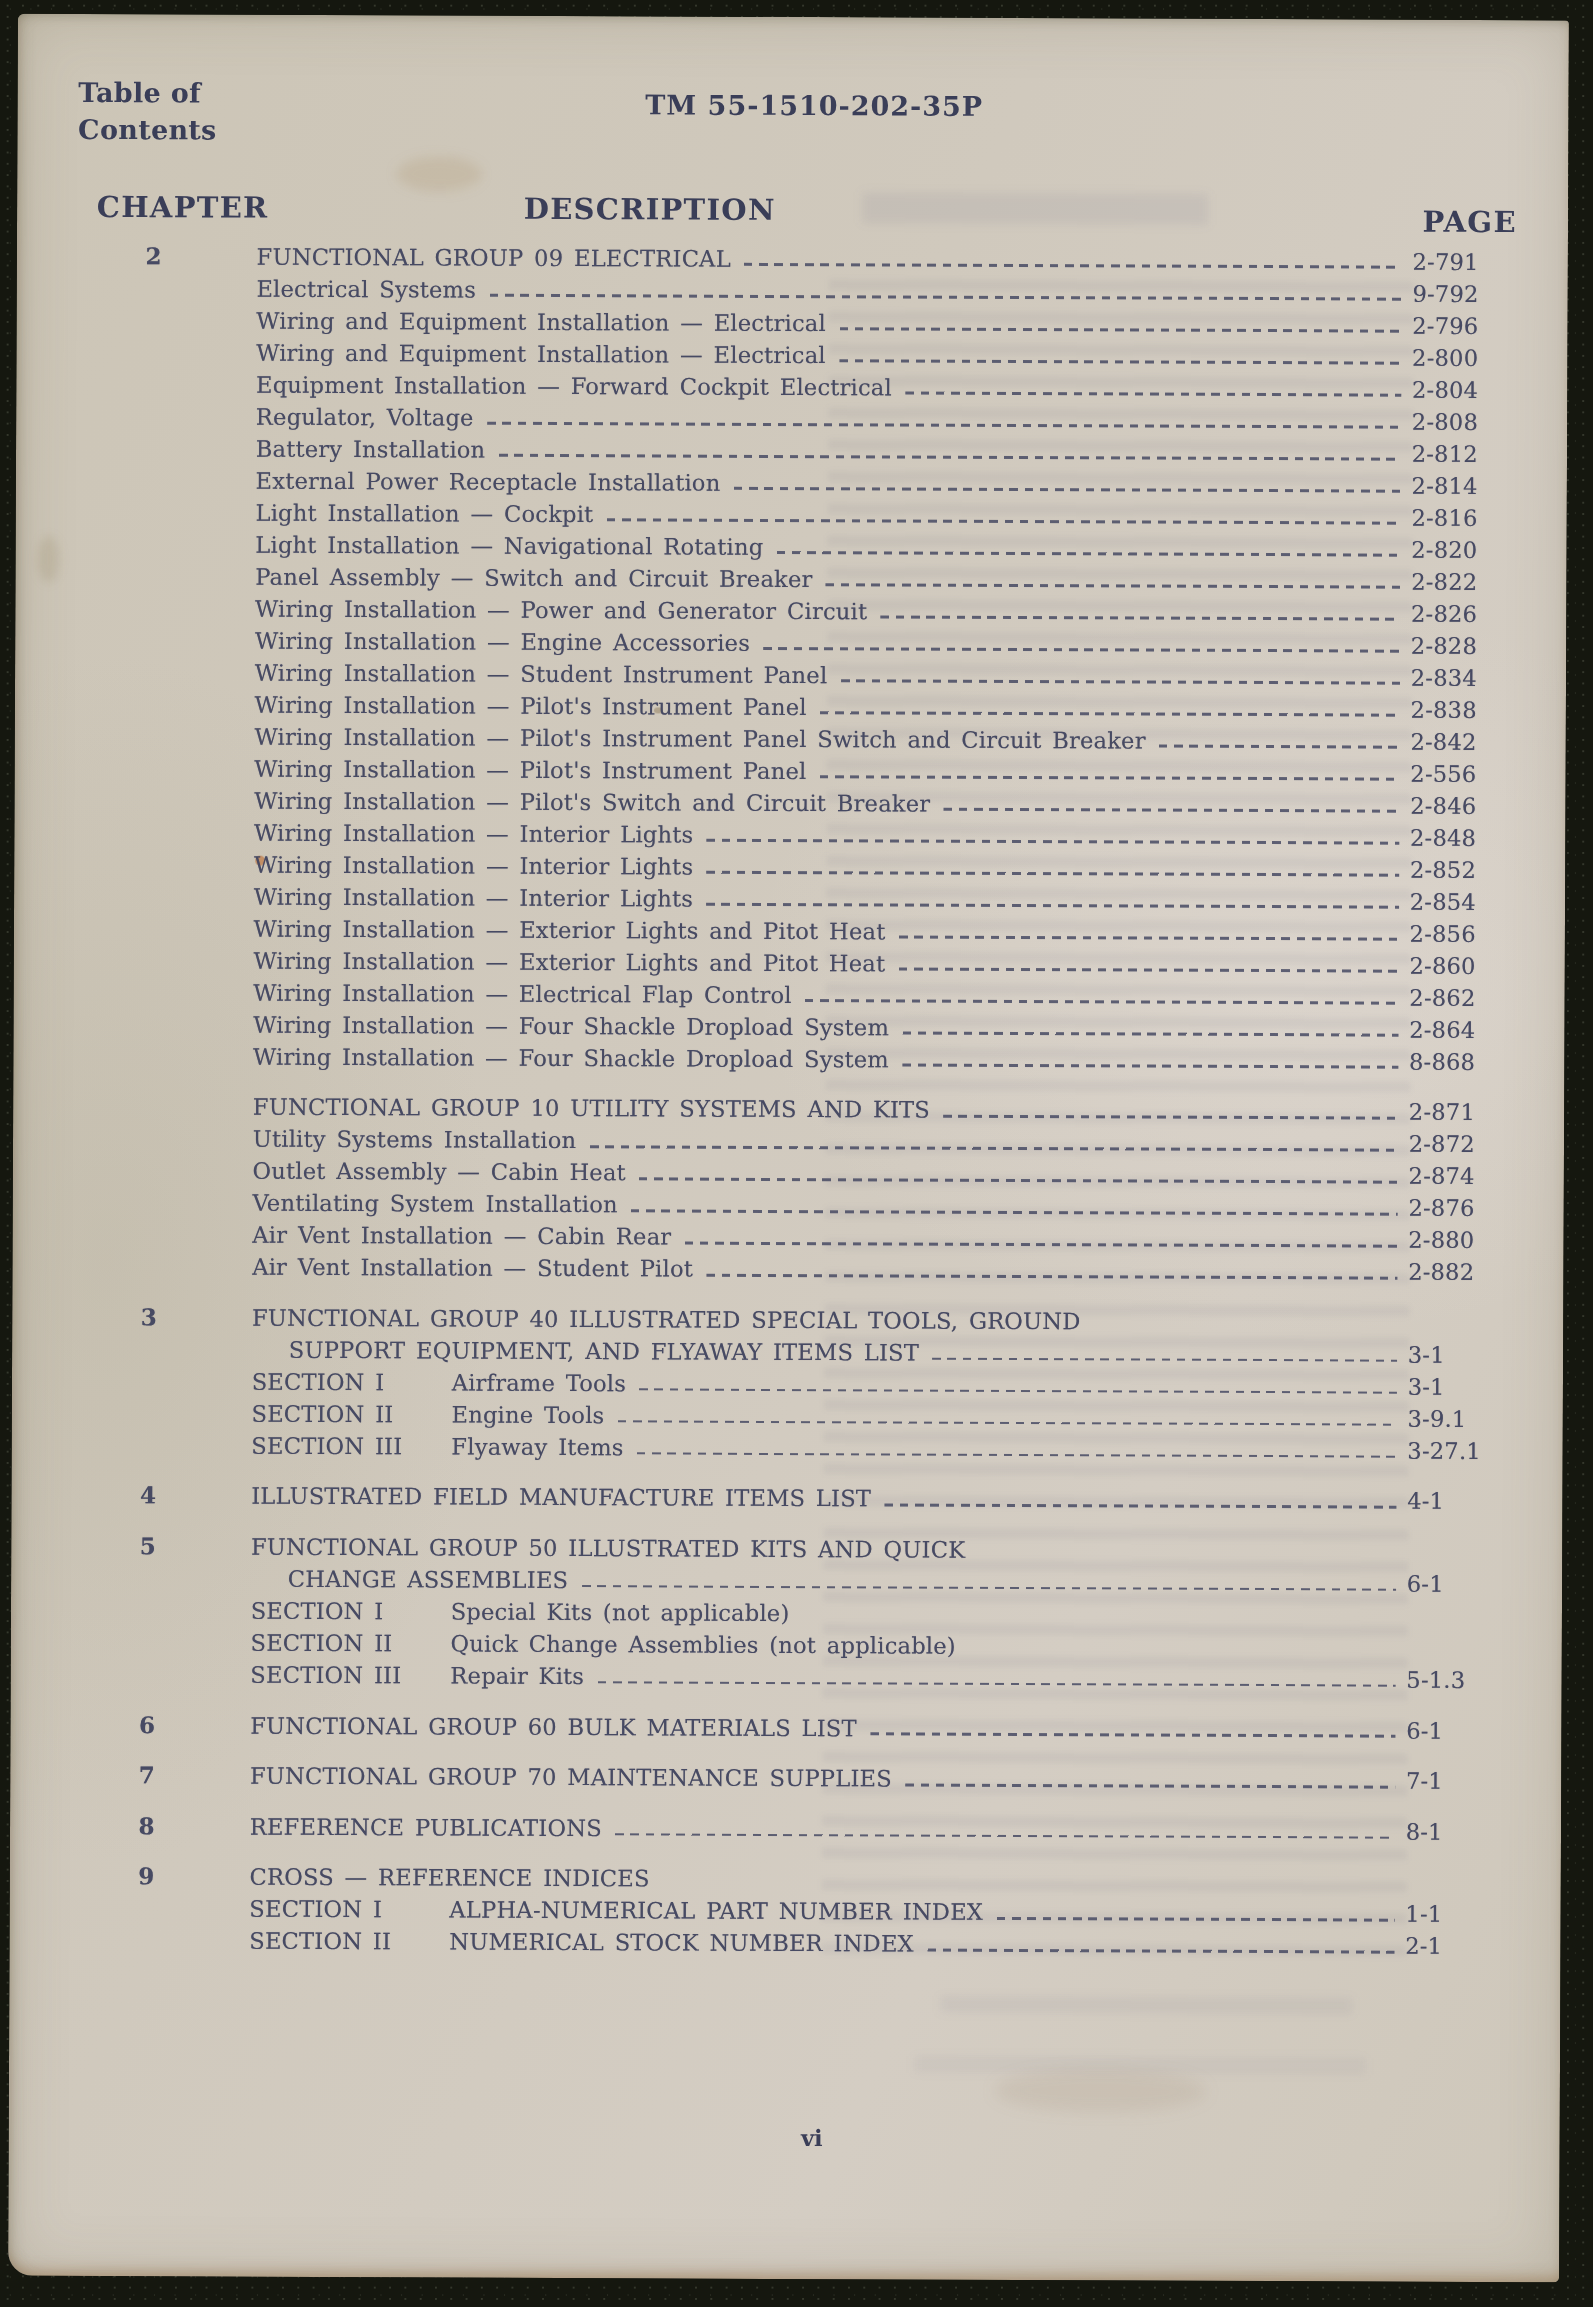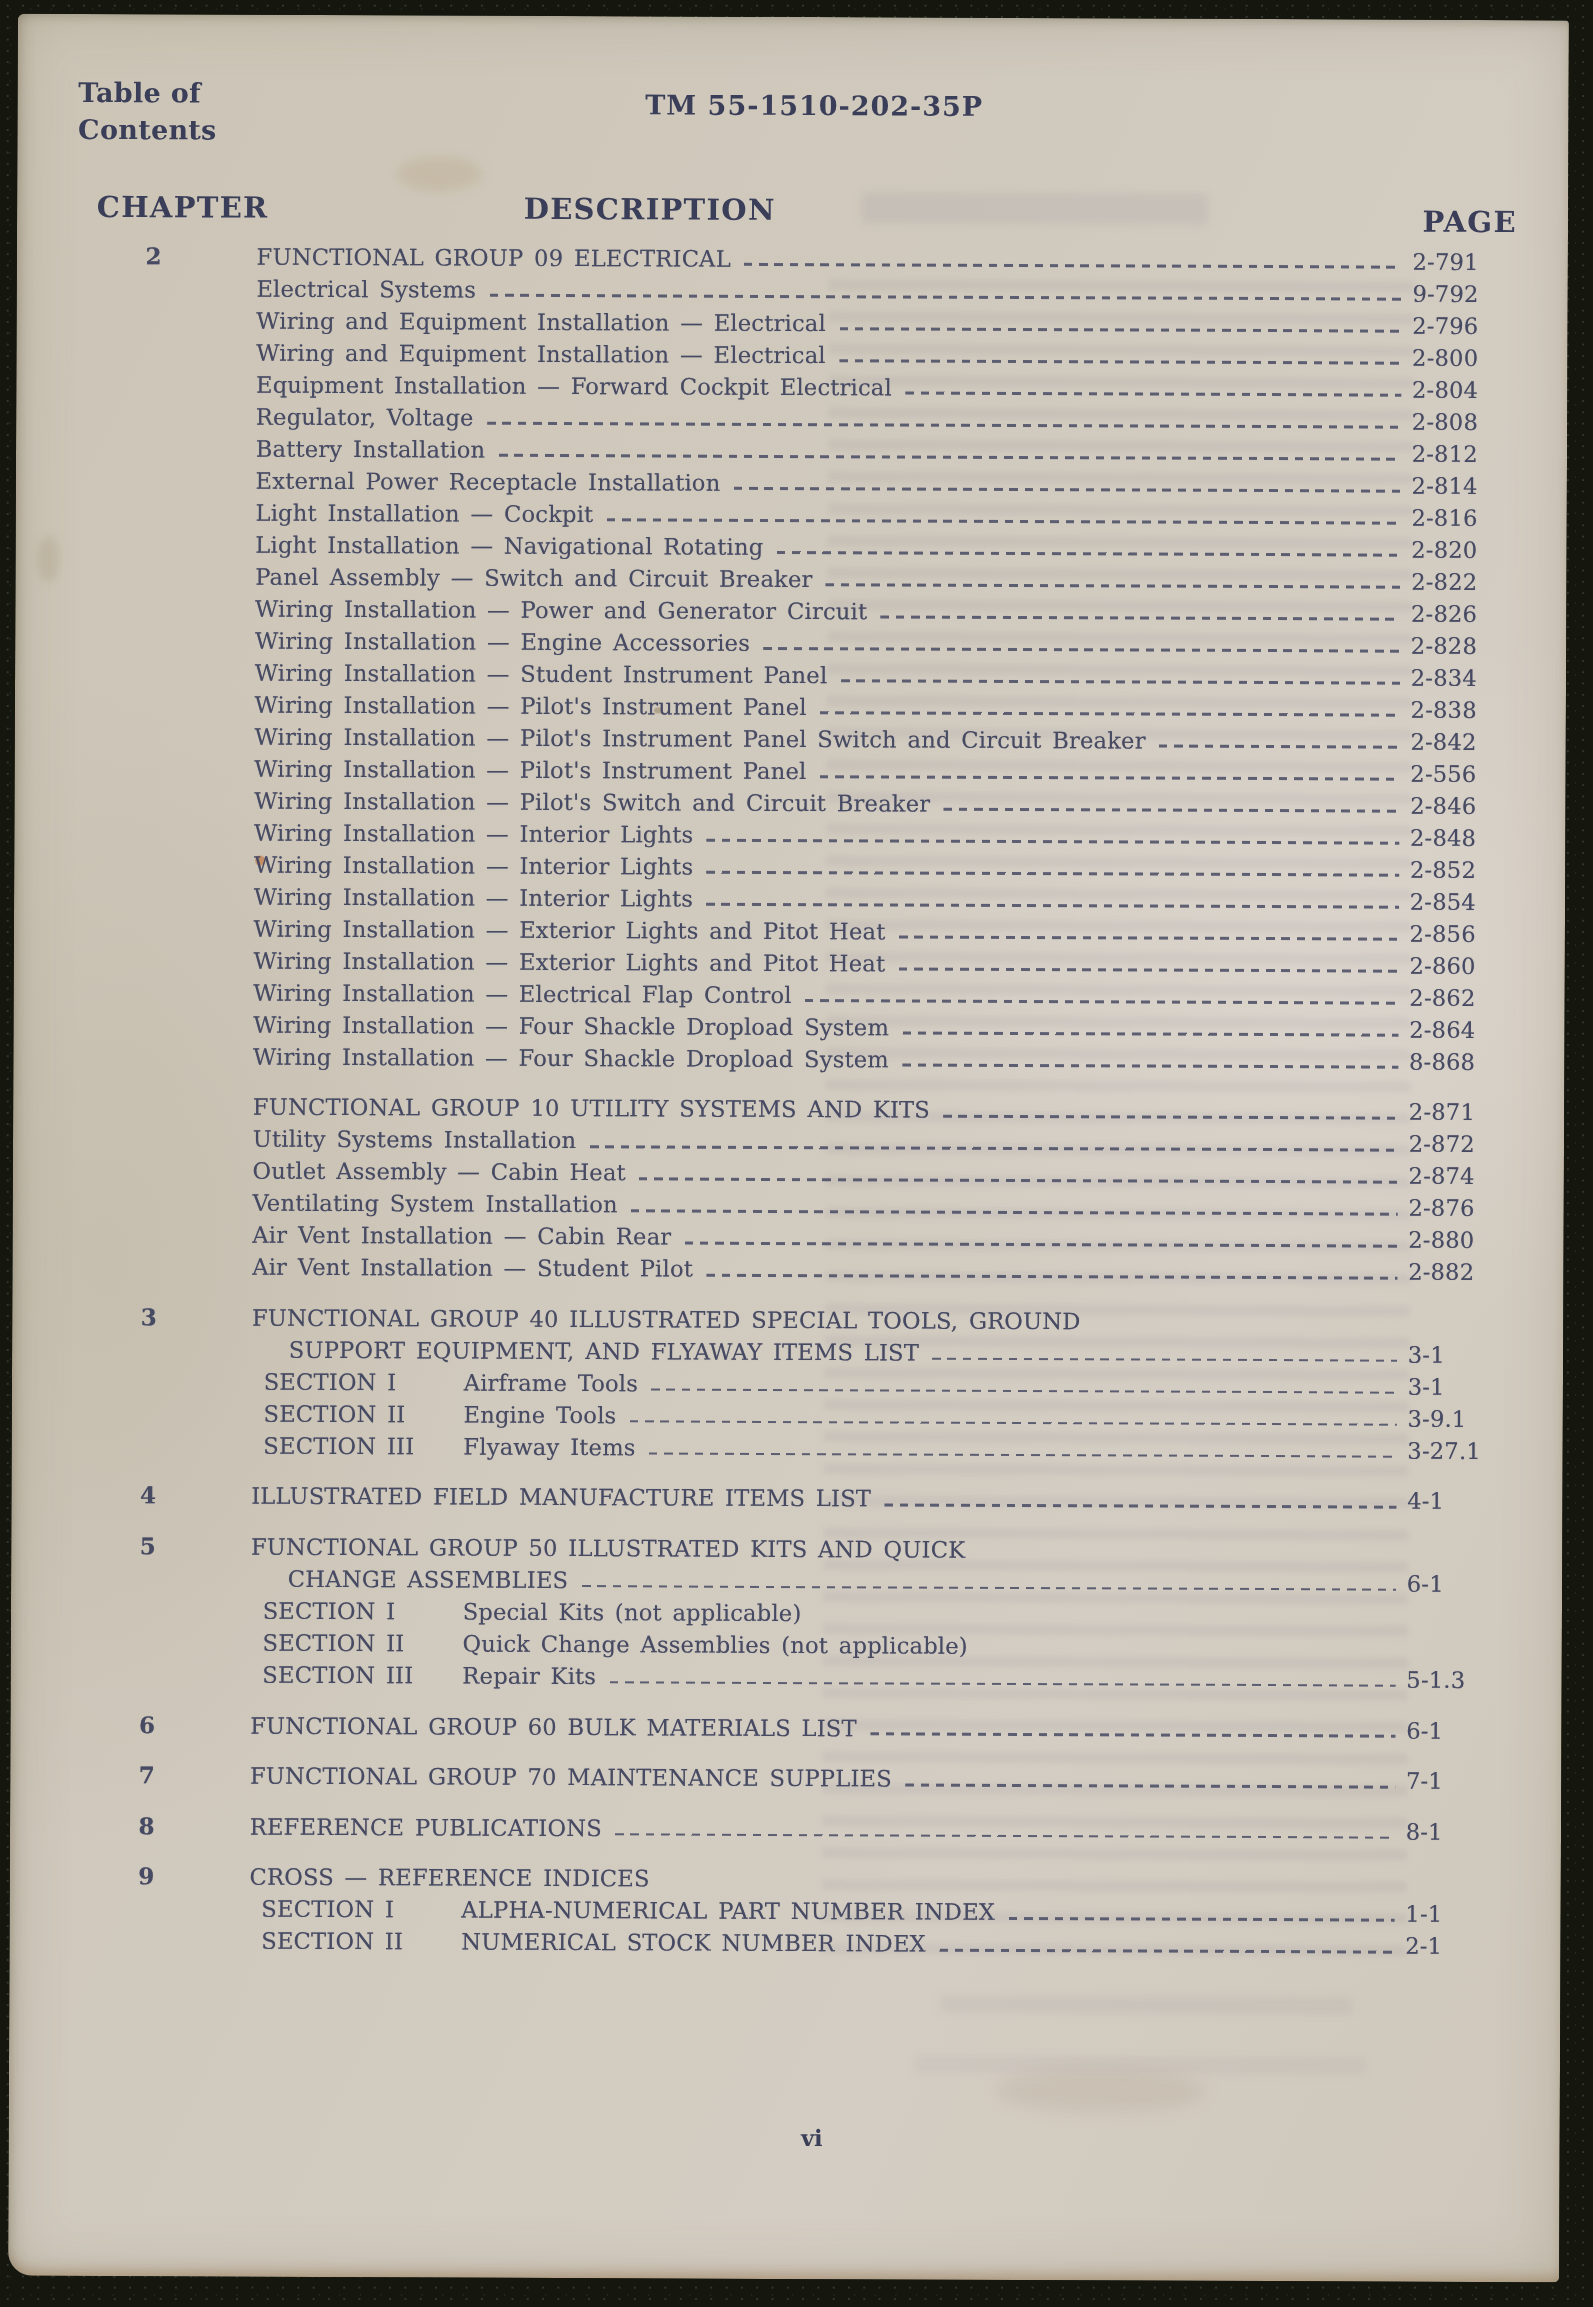--- a/index.html
+++ b/index.html
@@ -44,21 +44,21 @@
   .colhead.desc{left:520px;top:193px;}
   .colhead.page{left:1403px;top:202px;width:126px;text-align:center;}
 
   .toc{position:absolute;left:0;top:243px;width:1593px;box-sizing:border-box;
        padding:0 84px 0 47px;}
   .row{display:flex;height:32px;line-height:32px;font-size:22.6px;
        word-spacing:3.3px;letter-spacing:0.2px;white-space:nowrap;
        text-shadow:0 0 0.7px rgba(58,62,88,.45);}
   .row.gap{margin-top:18.6px;}
   .num{flex:0 0 206px;text-align:center;font-weight:bold;font-size:23px;}
-  .section{flex:0 0 200px;margin-left:12px;}
+  .section{flex:0 0 200px;}
   .indent1 .txt{margin-left:37px;}
   .txt{flex:0 0 auto;}
   .leader{flex:1 1 20px;min-width:20px;height:2.7px;align-self:center;
           transform:translateY(6px);margin:0 10.6px 0 13.3px;color:var(--ink);
           background:repeating-linear-gradient(90deg, currentColor 0 8.6px, transparent 8.6px 15.3px);
           opacity:.85;}
   .page{flex:0 0 100px;text-align:left;}
 
   .folio{position:absolute;left:40px;right:0;top:2125px;text-align:center;
          font-size:22.6px;font-weight:bold;color:var(--ink-strong);}

